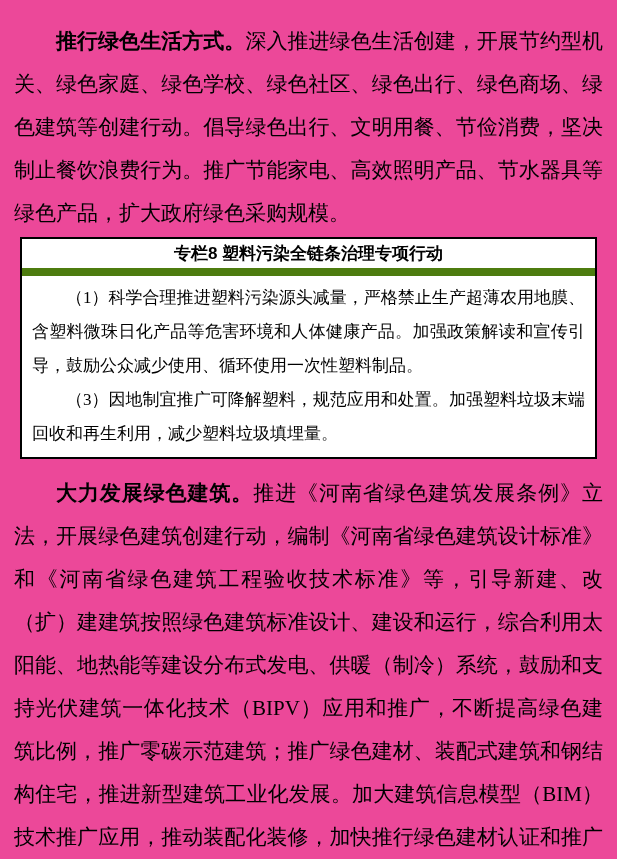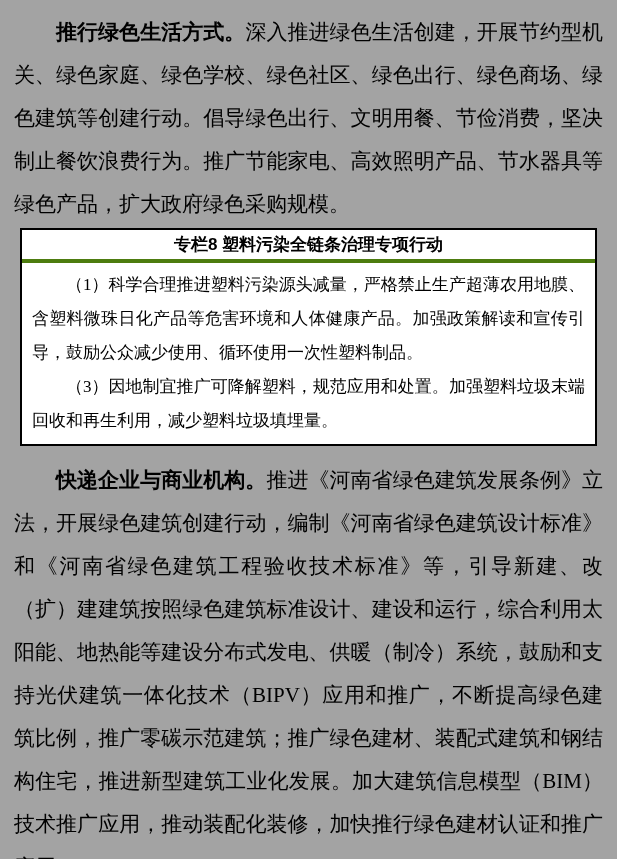--- a/index.html
+++ b/index.html
@@ -5,22 +5,22 @@
   html, body {
     margin: 0;
     padding: 0;
     background: #ffffff;
   }
   .page {
     position: relative;
     width: 617px;
     height: 859px;
     box-sizing: border-box;
-    padding: 10px 14px 0 14px;
-    background: #a3a3a3;
+    padding: 19px 14px 0 14px;
+    background: #ec4899;
     color: #000000;
     font-family: "Liberation Serif", "DejaVu Serif", serif;
     overflow: hidden;
   }
   .para {
     margin: 0;
     font-size: 21px;
     line-height: 43px;
     text-align: justify;
     text-indent: 2em;
@@ -38,21 +38,21 @@
     border: 2px solid #000000;
     background: #ffffff;
   }
   .column-box-title {
     font-family: "Liberation Sans", "DejaVu Sans", sans-serif;
     font-weight: bold;
     font-size: 17px;
     line-height: 26px;
     text-align: center;
     padding: 2px 0 1px 0;
-    border-bottom: 4px solid #4d7c0f;
+    border-bottom: 8px solid #4d7c0f;
   }
   .column-box-body {
     padding: 5px 10px 6px 10px;
   }
   .box-para {
     margin: 0;
     font-size: 17px;
     line-height: 34px;
     text-align: justify;
     text-indent: 2em;
@@ -70,16 +70,16 @@
 
   <div class="column-box">
     <div class="column-box-title">专栏8 塑料污染全链条治理专项行动</div>
     <div class="column-box-body">
       <p class="box-para">（1）科学合理推进塑料污染源头减量，严格禁止生产超薄农用地膜、含塑料微珠日化产品等危害环境和人体健康产品。加强政策解读和宣传引导，鼓励公众减少使用、循环使用一次性塑料制品。</p>
       <p class="box-para">（3）因地制宜推广可降解塑料，规范应用和处置。加强塑料垃圾末端回收和再生利用，减少塑料垃圾填埋量。</p>
     </div>
   </div>
 
   <p class="para second">
-    <span class="lead">快递企业与商业机构。</span><span>推进《河南省绿色建筑发展条例》立法，开展绿色建筑创建行动，编制《河南省绿色建筑设计标准》和《河南省绿色建筑工程验收技术标准》等，引导新建、改（扩）建建筑按照绿色建筑标准设计、建设和运行，综合利用太阳能、地热能等建设分布式发电、供暖（制冷）系统，鼓励和支持光伏建筑一体化技术（BIPV）应用和推广，不断提高绿色建筑比例，推广零碳示范建筑；推广绿色建材、装配式建筑和钢结构住宅，推进新型建筑工业化发展。加大建筑信息模型（BIM）技术推广应用，推动装配化装修，加快推行绿色建材认证和推广应用。</span>
+    <span class="lead">大力发展绿色建筑。</span><span>推进《河南省绿色建筑发展条例》立法，开展绿色建筑创建行动，编制《河南省绿色建筑设计标准》和《河南省绿色建筑工程验收技术标准》等，引导新建、改（扩）建建筑按照绿色建筑标准设计、建设和运行，综合利用太阳能、地热能等建设分布式发电、供暖（制冷）系统，鼓励和支持光伏建筑一体化技术（BIPV）应用和推广，不断提高绿色建筑比例，推广零碳示范建筑；推广绿色建材、装配式建筑和钢结构住宅，推进新型建筑工业化发展。加大建筑信息模型（BIM）技术推广应用，推动装配化装修，加快推行绿色建材认证和推广应用。</span>
   </p>
 
 </div>
 
 </body></html>

